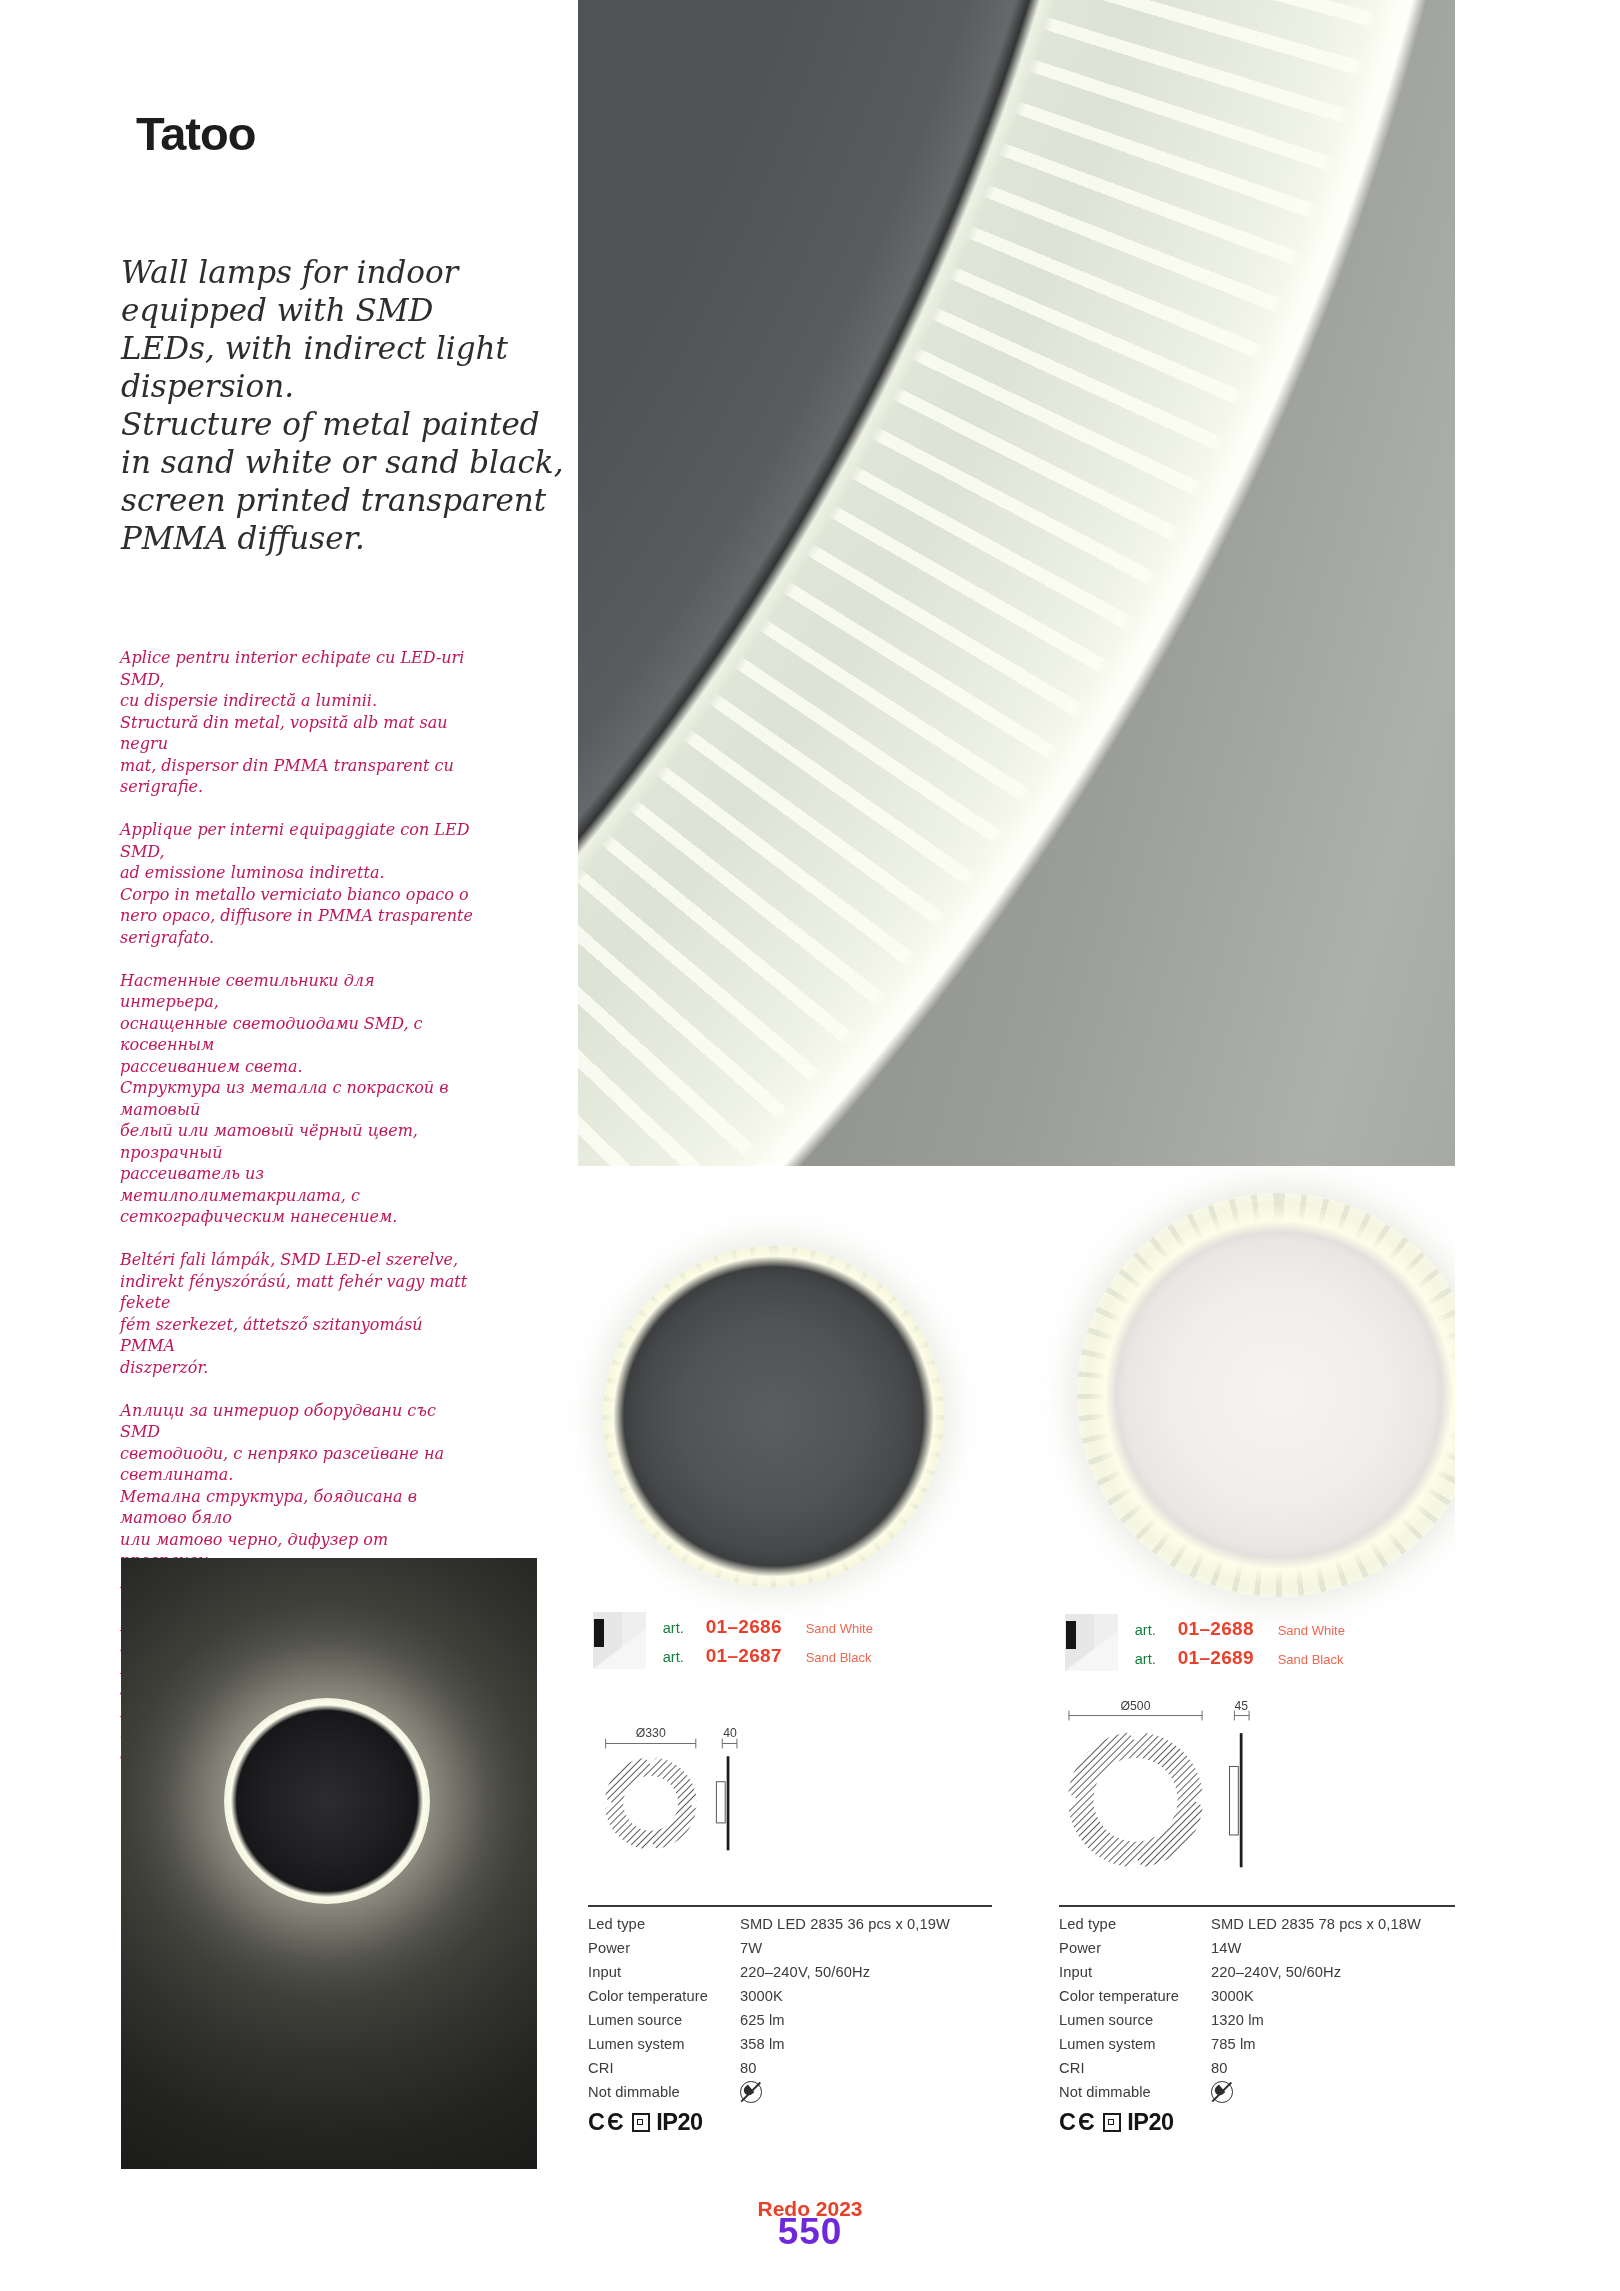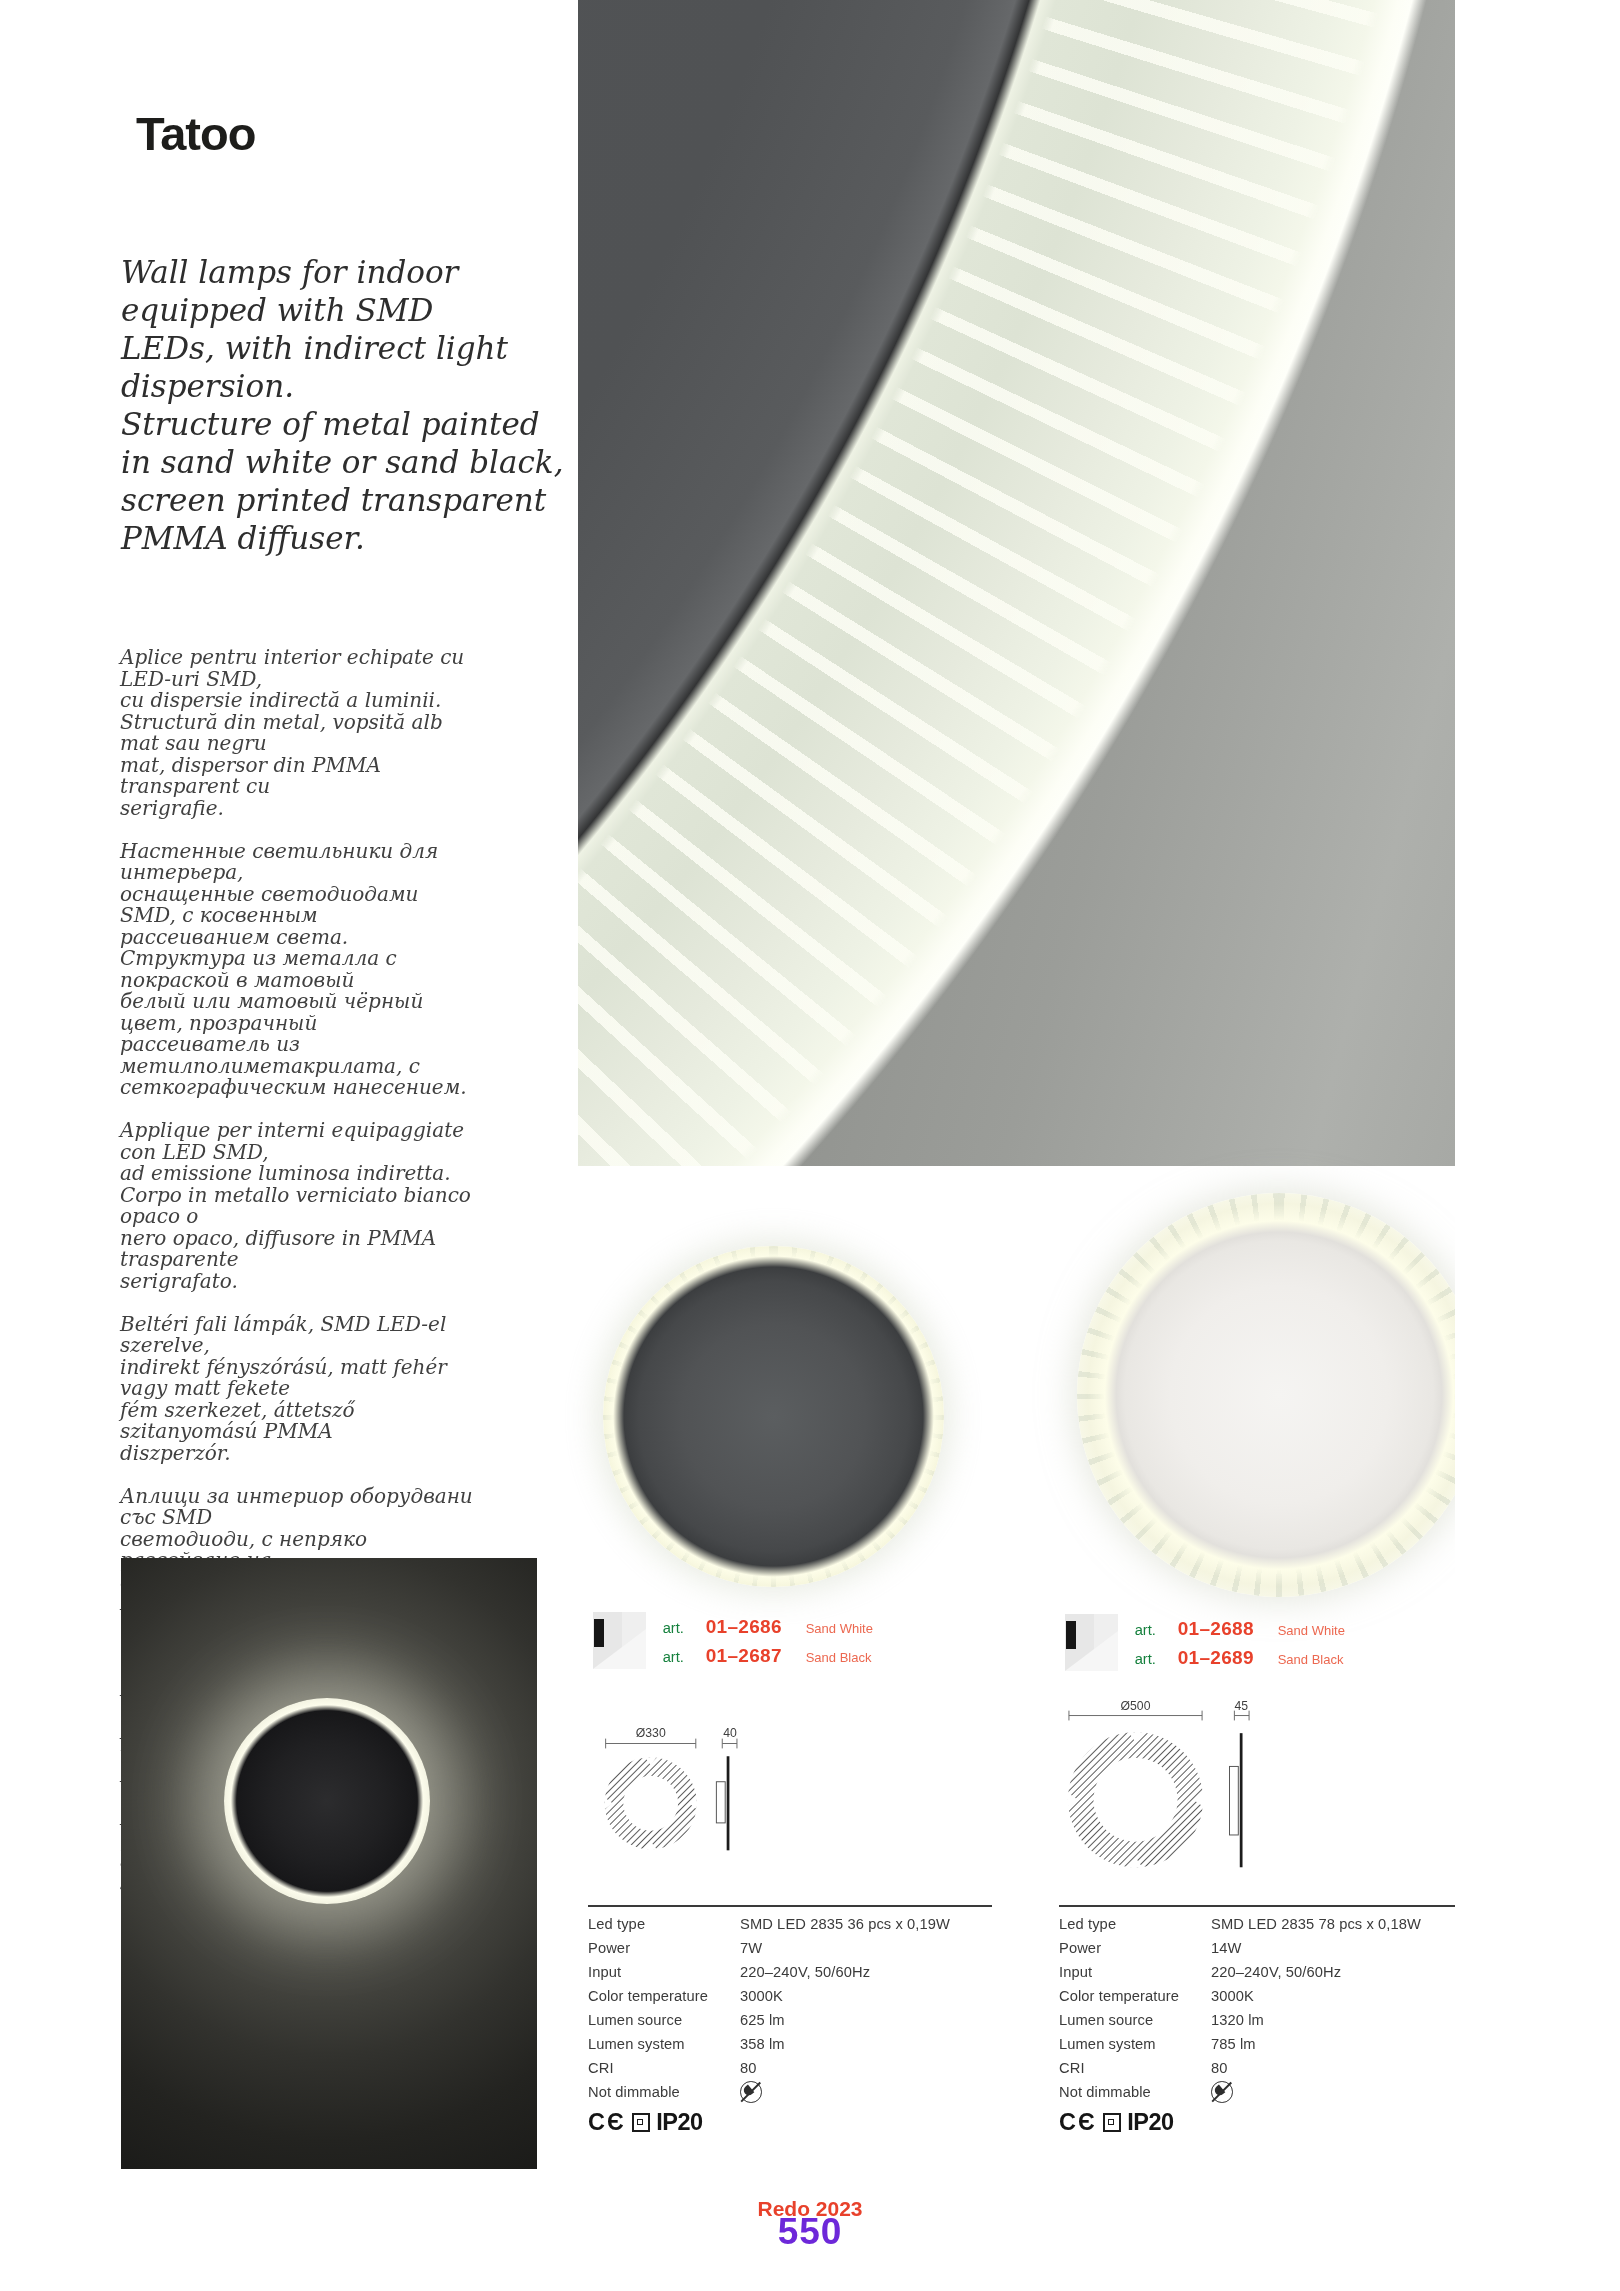--- a/index.html
+++ b/index.html
@@ -7,21 +7,21 @@
         font-family:"Liberation Sans",sans-serif;color:#1d1d1b;}
 
   
   .title{position:absolute;left:136px;top:106px;font-size:47px;font-weight:700;
          letter-spacing:-1px;color:#1d1d1b;margin:0;}
   .lead{position:absolute;left:121px;top:253px;width:470px;margin:0;
         font-family:"DejaVu Serif",serif;font-style:italic;font-weight:400;
         font-size:31px;line-height:38px;color:#2d2d2d;white-space:pre-line;}
   .i18n{position:absolute;left:120px;top:647px;width:353px;}
   .i18n p{margin:0 0 21.6px 0;font-family:"DejaVu Serif",serif;font-style:italic;
-          font-size:20px;line-height:21.5px;color:#404040;white-space:pre-line;}
+          font-size:16px;line-height:21.5px;color:#be185d;white-space:pre-line;}
 
   
   .hero{position:absolute;left:578px;top:0;width:915px;height:1166px;overflow:hidden;
         background:
           radial-gradient(circle at -1849px -696px,
             #54565a 0px, #505254 2156px, #595b5d 2343px, #66686a 2390px,
             #333435 2403px, #eef2e4 2414px, #e0e6d7 2429px, #dde3d4 2509px,
             #e6eadd 2607px, #eef2e5 2695px, #f4f7ea 2735px, #fdfef6 2759px,
             #fefff9 2772px, rgba(254,255,249,0) 2786px),
           linear-gradient(105deg,#a2a4a0 0%,#8f918d 35%,#9b9d99 60%,#aeb0ac 85%,#a5a7a3 100%);}
@@ -125,32 +125,32 @@
 in sand white or sand black,
 screen printed transparent
 PMMA diffuser.</p>
 
   <div class="i18n">
     <p>Aplice pentru interior echipate cu LED-uri SMD,
 cu dispersie indirectă a luminii.
 Structură din metal, vopsită alb mat sau negru
 mat, dispersor din PMMA transparent cu
 serigrafie.</p>
+    <p>Applique per interni equipaggiate con LED SMD,
+ad emissione luminosa indiretta.
+Corpo in metallo verniciato bianco opaco o
+nero opaco, diffusore in PMMA trasparente
+serigrafato.</p>
     <p>Настенные светильники для интерьера,
 оснащенные светодиодами SMD, с косвенным
 рассеиванием света.
 Структура из металла с покраской в матовый
 белый или матовый чёрный цвет, прозрачный
 рассеиватель из метилполиметакрилата, с
 сеткографическим нанесением.</p>
-    <p>Applique per interni equipaggiate con LED SMD,
-ad emissione luminosa indiretta.
-Corpo in metallo verniciato bianco opaco o
-nero opaco, diffusore in PMMA trasparente
-serigrafato.</p>
     <p>Beltéri fali lámpák, SMD LED-el szerelve,
 indirekt fényszórású, matt fehér vagy matt fekete
 fém szerkezet, áttetsző szitanyomású PMMA
 diszperzór.</p>
     <p>Аплици за интериор оборудвани със SMD
 светодиоди, с непряко разсейване на
 светлината.
 Метална структура, боядисана в матово бяло
 или матово черно, дифузер от прозрачен
 PMMA със сериграфия.</p>

